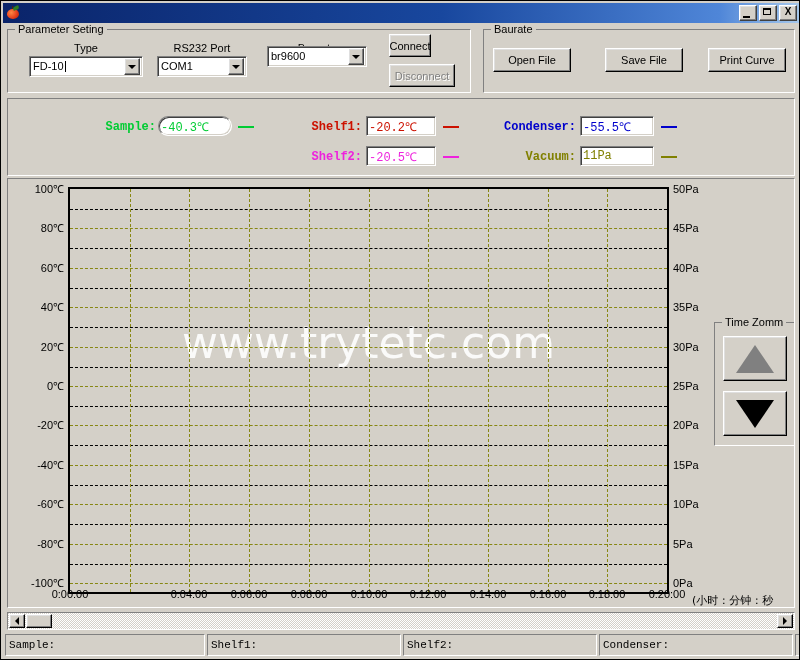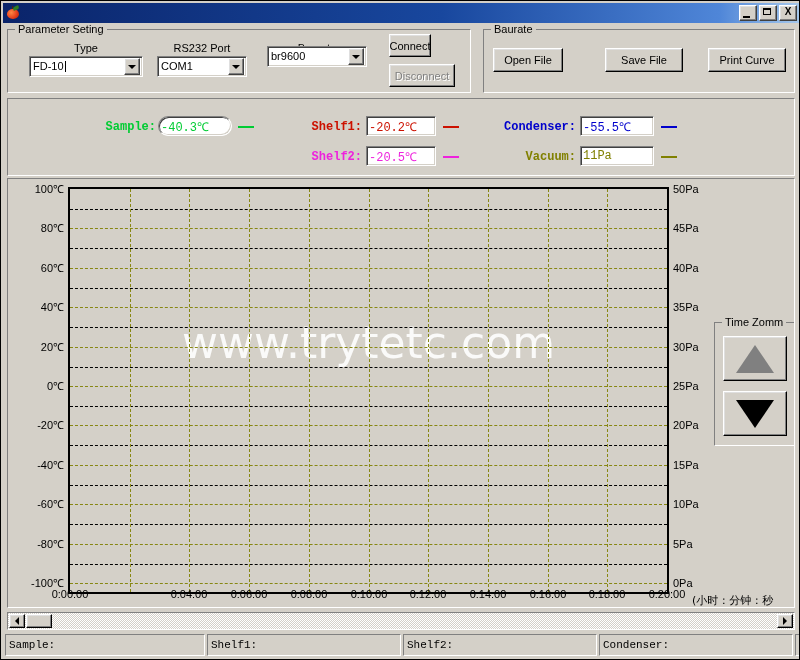--- a/index.html
+++ b/index.html
@@ -504,21 +504,21 @@
         <span class="arrow-dn"></span>
       </span>
   </div>
 
   <div class="btn" style="left:388px; top:33px; width:42px; height:23px;">Connect</div>
   <div class="btn disabled" style="left:388px; top:63px; width:66px; height:23px;">Disconnect</div>
 
   <div class="groupbox" style="left:482px; top:28px; width:312px; height:64px;">
     <span class="group-legend">Baurate</span>
   </div>
-  <div class="btn" style="left:492px; top:47px; width:70px; height:24px;">Open File</div>
+  <div class="btn" style="left:492px; top:47px; width:78px; height:24px;">Open File</div>
   <div class="btn" style="left:604px; top:47px; width:78px; height:24px;">Save File</div>
   <div class="btn" style="left:707px; top:47px; width:78px; height:24px;">Print Curve</div>
 
   <div class="readout-panel">
 
     <div class="ro-label" style="left:70px; top:21px; width:78px; color:#00cc33;">Sample:</div>
     <div class="ro-box" style="left:150px; top:17px; width:74px; color:#00cc33;border-radius:10px;">-40.3℃</div>
     <div class="ro-dash" style="left:230px; top:27px; background:#00cc33;"></div>
 
     <div class="ro-label" style="left:282px; top:21px; width:72px; color:#cc1100;">Shelf1:</div>

